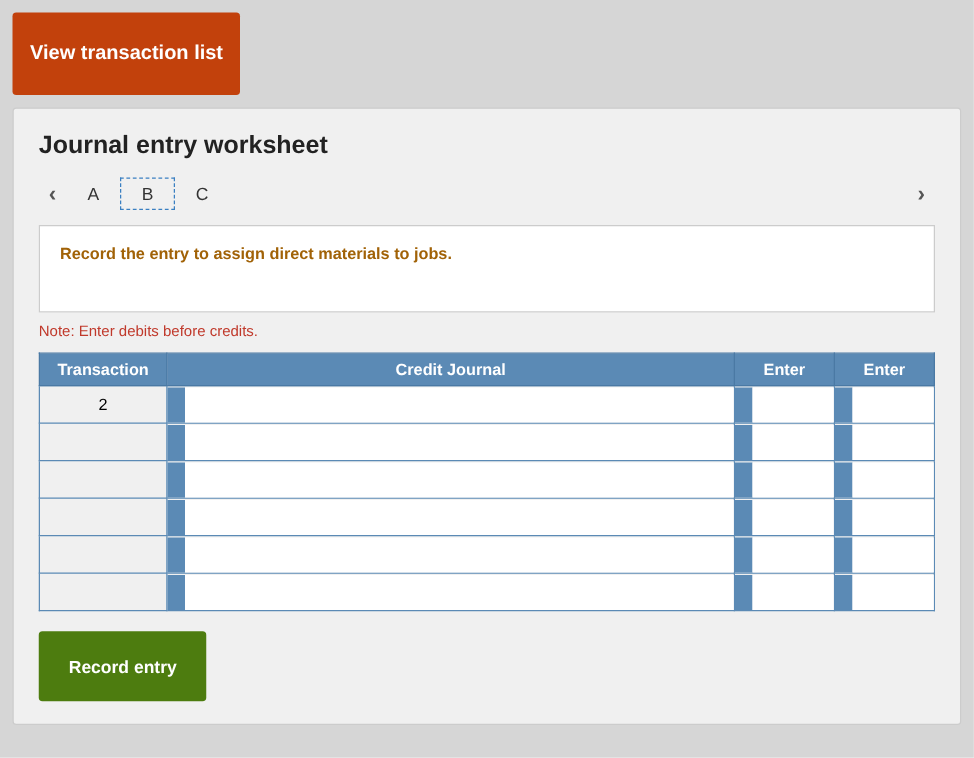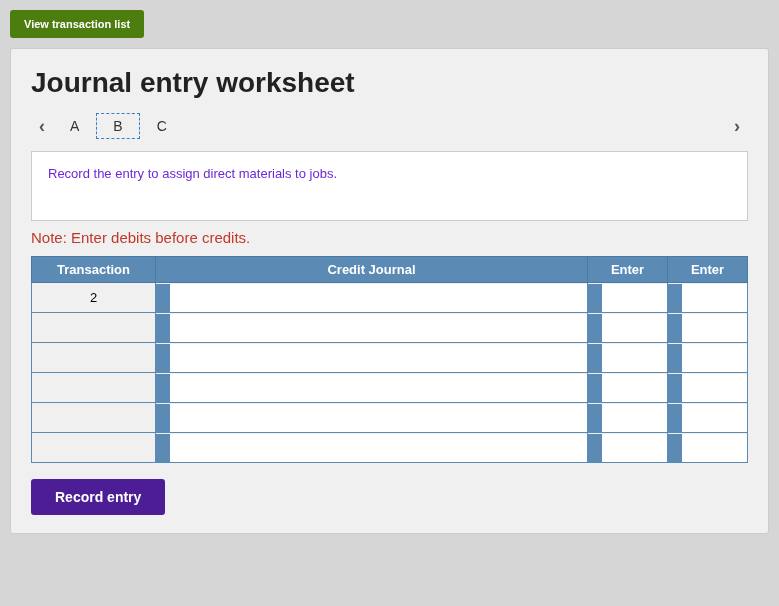--- a/index.html
+++ b/index.html
@@ -14,37 +14,37 @@
       justify-content: center;
       padding: 10px;
     }
     .outer {
       width: 759px;
     }
     .top-bar {
       margin-bottom: 10px;
     }
     .view-transaction-btn {
-      background: #4d7c0f;
+      background: #c2410c;
       color: white;
       border: none;
-      padding: 8px 14px;
-      font-size: 11px;
+      padding: 24px 14px;
+      font-size: 16px;
       font-weight: bold;
       cursor: pointer;
       border-radius: 3px;
     }
     .card {
       background: #f0f0f0;
       border: 1px solid #ccc;
       border-radius: 3px;
       padding: 18px 20px 18px 20px;
     }
     .card-title {
-      font-size: 28px;
+      font-size: 20px;
       font-weight: bold;
       margin-bottom: 14px;
       color: #222;
     }
     .tabs-row {
       display: flex;
       align-items: center;
       margin-bottom: 12px;
       gap: 0;
     }
@@ -69,46 +69,47 @@
       color: #333;
     }
     .right-arrow {
       margin-left: auto;
     }
     .instruction-box {
       background: white;
       border: 1px solid #ccc;
       padding: 14px 16px;
       margin-bottom: 8px;
-      color: #6d28d9;
+      color: #a16207;
       font-size: 13px;
       min-height: 70px;
+      font-weight: bold;
     }
     .note-text {
       color: #c0392b;
-      font-size: 15px;
+      font-size: 12px;
       margin-bottom: 10px;
     }
     
     .journal-table {
       width: 100%;
       border-collapse: collapse;
       border: 1px solid #5b8ab5;
       margin-bottom: 16px;
     }
     .journal-table thead tr th {
       background: #5b8ab5;
       color: white;
       text-align: center;
       padding: 5px 8px;
       font-size: 13px;
       font-weight: bold;
       border: 1px solid #4a79a4;
     }
-    .journal-table thead tr th.transaction-col { width: 124px; }
+    .journal-table thead tr th.transaction-col { width: 102px; }
     .journal-table thead tr th.general-col { }
     .journal-table thead tr th.debit-col { width: 80px; }
     .journal-table thead tr th.credit-col { width: 80px; }
     .journal-table tbody tr {
       border-bottom: 1px solid #5b8ab5;
     }
     .journal-table tbody tr td {
       padding: 5px 0;
       height: 30px;
       border: 1px solid #5b8ab5;
@@ -151,24 +152,24 @@
       color: white;
       font-size: 10px;
     }
     
     .buttons-row {
       display: flex;
       gap: 10px;
       align-items: center;
     }
     .action-btn {
-      background: #4c1d95;
+      background: #4d7c0f;
       color: white;
       border: none;
-      padding: 10px 24px;
+      padding: 20px 24px;
       font-size: 14px;
       font-weight: bold;
       cursor: pointer;
       border-radius: 3px;
       min-width: 130px;
     }
     .spacer { flex: 1; }
   </style>
 </head>
 <body>

